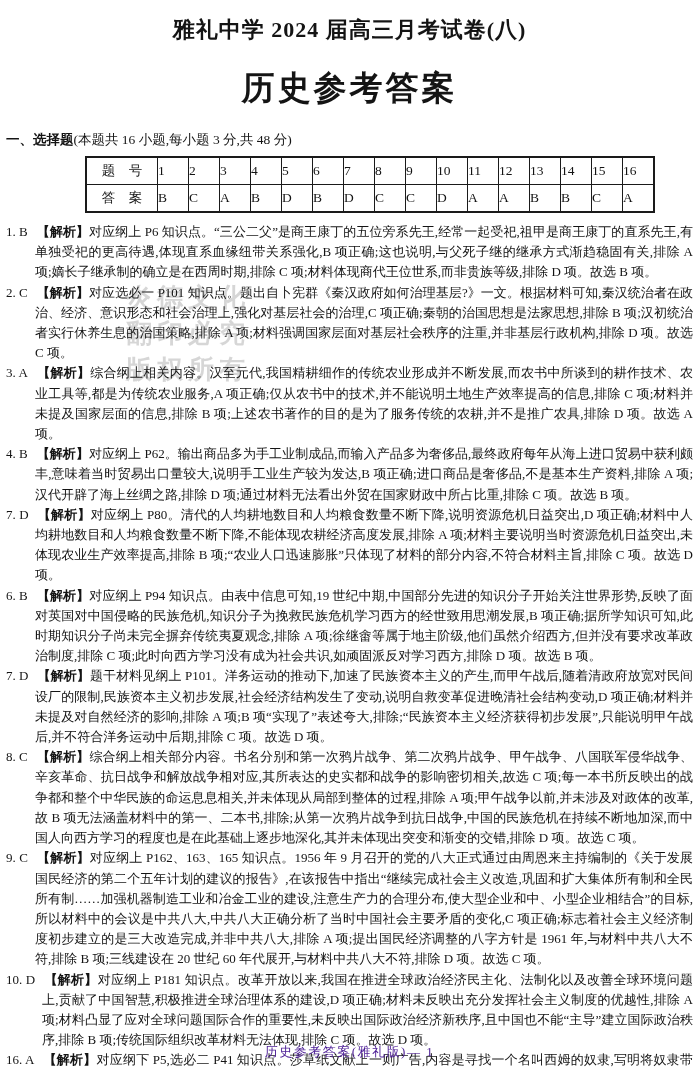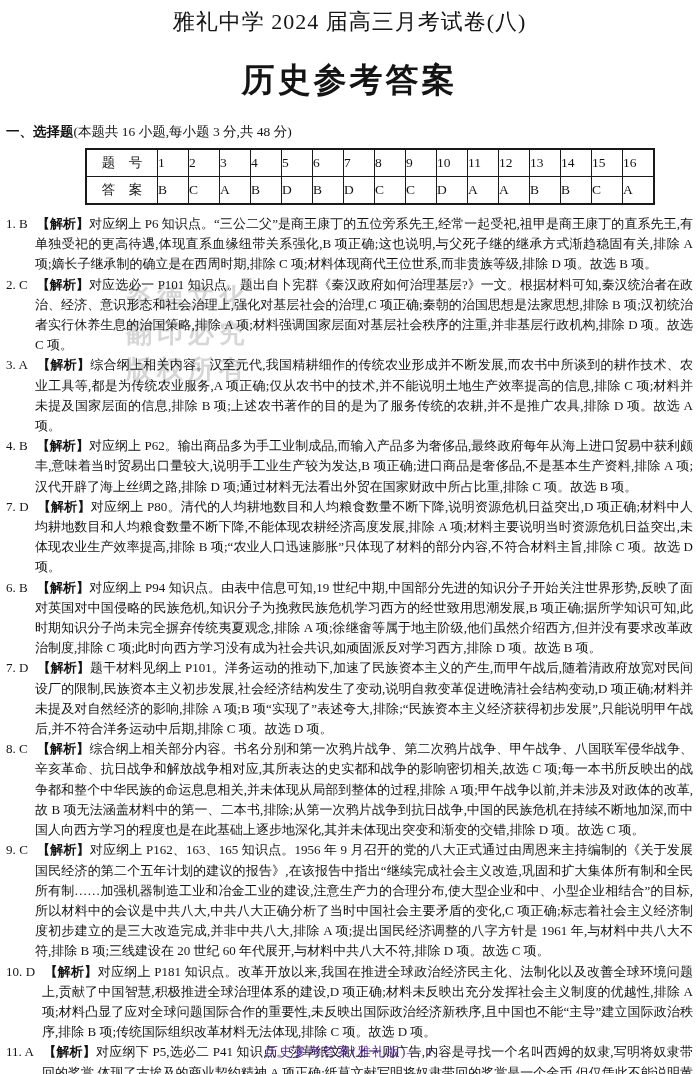--- a/index.html
+++ b/index.html
@@ -14,22 +14,22 @@
   .watermark{
     position:absolute;left:126px;top:279px;z-index:0;
     color:#9f9f9f;opacity:0.42;
     font-size:26px;line-height:36px;letter-spacing:5px;
     font-weight:700;text-align:left;
     pointer-events:none;
     font-family:"Liberation Sans","DejaVu Sans",sans-serif;
   }
   .content{position:relative;z-index:1;}
   .title{
-    margin:0;padding-top:7px;text-align:center;
-    font-size:22px;font-weight:400;letter-spacing:1px;
+    margin:0;padding-top:15px;text-align:center;
+    font-size:22px;font-weight:700;letter-spacing:1px;
   }
   .subtitle{
     margin:0;padding-top:21px;text-align:center;
     font-size:33px;font-weight:700;letter-spacing:3px;
     font-family:"Liberation Sans","DejaVu Sans",sans-serif;
   }
   .section-heading{
     margin:20px 6px 7px 6px;
     font-size:13.5px;
   }
@@ -136,18 +136,18 @@
         <div class="ans"><span class="num">1. B</span><span class="lbl">【解析】</span><span class="txt">对应纲上 P6 知识点。“三公二父”是商王康丁的五位旁系先王,经常一起受祀,祖甲是商王康丁的直系先王,有单独受祀的更高待遇,体现直系血缘纽带关系强化,B 项正确;这也说明,与父死子继的继承方式渐趋稳固有关,排除 A 项;嫡长子继承制的确立是在西周时期,排除 C 项;材料体现商代王位世系,而非贵族等级,排除 D 项。故选 B 项。</span></div>
         <div class="ans"><span class="num">2. C</span><span class="lbl">【解析】</span><span class="txt">对应选必一 P101 知识点。题出自卜宪群《秦汉政府如何治理基层?》一文。根据材料可知,秦汉统治者在政治、经济、意识形态和社会治理上,强化对基层社会的治理,C 项正确;秦朝的治国思想是法家思想,排除 B 项;汉初统治者实行休养生息的治国策略,排除 A 项;材料强调国家层面对基层社会秩序的注重,并非基层行政机构,排除 D 项。故选 C 项。</span></div>
         <div class="ans"><span class="num">3. A</span><span class="lbl">【解析】</span><span class="txt">综合纲上相关内容。汉至元代,我国精耕细作的传统农业形成并不断发展,而农书中所谈到的耕作技术、农业工具等,都是为传统农业服务,A 项正确;仅从农书中的技术,并不能说明土地生产效率提高的信息,排除 C 项;材料并未提及国家层面的信息,排除 B 项;上述农书著作的目的是为了服务传统的农耕,并不是推广农具,排除 D 项。故选 A 项。</span></div>
         <div class="ans"><span class="num">4. B</span><span class="lbl">【解析】</span><span class="txt">对应纲上 P62。输出商品多为手工业制成品,而输入产品多为奢侈品,最终政府每年从海上进口贸易中获利颇丰,意味着当时贸易出口量较大,说明手工业生产较为发达,B 项正确;进口商品是奢侈品,不是基本生产资料,排除 A 项;汉代开辟了海上丝绸之路,排除 D 项;通过材料无法看出外贸在国家财政中所占比重,排除 C 项。故选 B 项。</span></div>
         <div class="ans"><span class="num">7. D</span><span class="lbl">【解析】</span><span class="txt">对应纲上 P80。清代的人均耕地数目和人均粮食数量不断下降,说明资源危机日益突出,D 项正确;材料中人均耕地数目和人均粮食数量不断下降,不能体现农耕经济高度发展,排除 A 项;材料主要说明当时资源危机日益突出,未体现农业生产效率提高,排除 B 项;“农业人口迅速膨胀”只体现了材料的部分内容,不符合材料主旨,排除 C 项。故选 D 项。</span></div>
         <div class="ans"><span class="num">6. B</span><span class="lbl">【解析】</span><span class="txt">对应纲上 P94 知识点。由表中信息可知,19 世纪中期,中国部分先进的知识分子开始关注世界形势,反映了面对英国对中国侵略的民族危机,知识分子为挽救民族危机学习西方的经世致用思潮发展,B 项正确;据所学知识可知,此时期知识分子尚未完全摒弃传统夷夏观念,排除 A 项;徐继畬等属于地主阶级,他们虽然介绍西方,但并没有要求改革政治制度,排除 C 项;此时向西方学习没有成为社会共识,如顽固派反对学习西方,排除 D 项。故选 B 项。</span></div>
         <div class="ans"><span class="num">7. D</span><span class="lbl">【解析】</span><span class="txt">题干材料见纲上 P101。洋务运动的推动下,加速了民族资本主义的产生,而甲午战后,随着清政府放宽对民间设厂的限制,民族资本主义初步发展,社会经济结构发生了变动,说明自救变革促进晚清社会结构变动,D 项正确;材料并未提及对自然经济的影响,排除 A 项;B 项“实现了”表述夸大,排除;“民族资本主义经济获得初步发展”,只能说明甲午战后,并不符合洋务运动中后期,排除 C 项。故选 D 项。</span></div>
         <div class="ans"><span class="num">8. C</span><span class="lbl">【解析】</span><span class="txt">综合纲上相关部分内容。书名分别和第一次鸦片战争、第二次鸦片战争、甲午战争、八国联军侵华战争、辛亥革命、抗日战争和解放战争相对应,其所表达的史实都和战争的影响密切相关,故选 C 项;每一本书所反映出的战争都和整个中华民族的命运息息相关,并未体现从局部到整体的过程,排除 A 项;甲午战争以前,并未涉及对政体的改革,故 B 项无法涵盖材料中的第一、二本书,排除;从第一次鸦片战争到抗日战争,中国的民族危机在持续不断地加深,而中国人向西方学习的程度也是在此基础上逐步地深化,其并未体现出突变和渐变的交错,排除 D 项。故选 C 项。</span></div>
         <div class="ans"><span class="num">9. C</span><span class="lbl">【解析】</span><span class="txt">对应纲上 P162、163、165 知识点。1956 年 9 月召开的党的八大正式通过由周恩来主持编制的《关于发展国民经济的第二个五年计划的建议的报告》,在该报告中指出“继续完成社会主义改造,巩固和扩大集体所有制和全民所有制……加强机器制造工业和冶金工业的建设,注意生产力的合理分布,使大型企业和中、小型企业相结合”的目标,所以材料中的会议是中共八大,中共八大正确分析了当时中国社会主要矛盾的变化,C 项正确;标志着社会主义经济制度初步建立的是三大改造完成,并非中共八大,排除 A 项;提出国民经济调整的八字方针是 1961 年,与材料中共八大不符,排除 B 项;三线建设在 20 世纪 60 年代展开,与材料中共八大不符,排除 D 项。故选 C 项。</span></div>
         <div class="ans wide"><span class="num">10. D</span><span class="lbl">【解析】</span><span class="txt">对应纲上 P181 知识点。改革开放以来,我国在推进全球政治经济民主化、法制化以及改善全球环境问题上,贡献了中国智慧,积极推进全球治理体系的建设,D 项正确;材料未反映出充分发挥社会主义制度的优越性,排除 A 项;材料凸显了应对全球问题国际合作的重要性,未反映出国际政治经济新秩序,且中国也不能“主导”建立国际政治秩序,排除 B 项;传统国际组织改革材料无法体现,排除 C 项。故选 D 项。</span></div>
-        <div class="ans wide"><span class="num">11. A</span><span class="lbl">【解析】</span><span class="txt">对应纲下 P5,选必二 P41 知识点。莎草纸文献上一则广告,内容是寻找一个名叫西姆的奴隶,写明将奴隶带回的奖赏,体现了古埃及的商业契约精神,A 项正确;纸草文献写明将奴隶带回的奖赏是一个金币,但仅凭此不能说明黄金流通范围广,排除 B 项;材料所述发生在古代埃及,不能体现古希腊、罗马帝国的情况,排除 C、D 两项。故选 A 项。</span></div>
+        <div class="ans wide"><span class="num">16. A</span><span class="lbl">【解析】</span><span class="txt">对应纲下 P5,选必二 P41 知识点。莎草纸文献上一则广告,内容是寻找一个名叫西姆的奴隶,写明将奴隶带回的奖赏,体现了古埃及的商业契约精神,A 项正确;纸草文献写明将奴隶带回的奖赏是一个金币,但仅凭此不能说明黄金流通范围广,排除 B 项;材料所述发生在古代埃及,不能体现古希腊、罗马帝国的情况,排除 C、D 两项。故选 A 项。</span></div>
       </div>
   </div>
 
   <div class="footer">历史参考答案(雅礼版)— 1</div>
 </div>
 
 </body></html>

